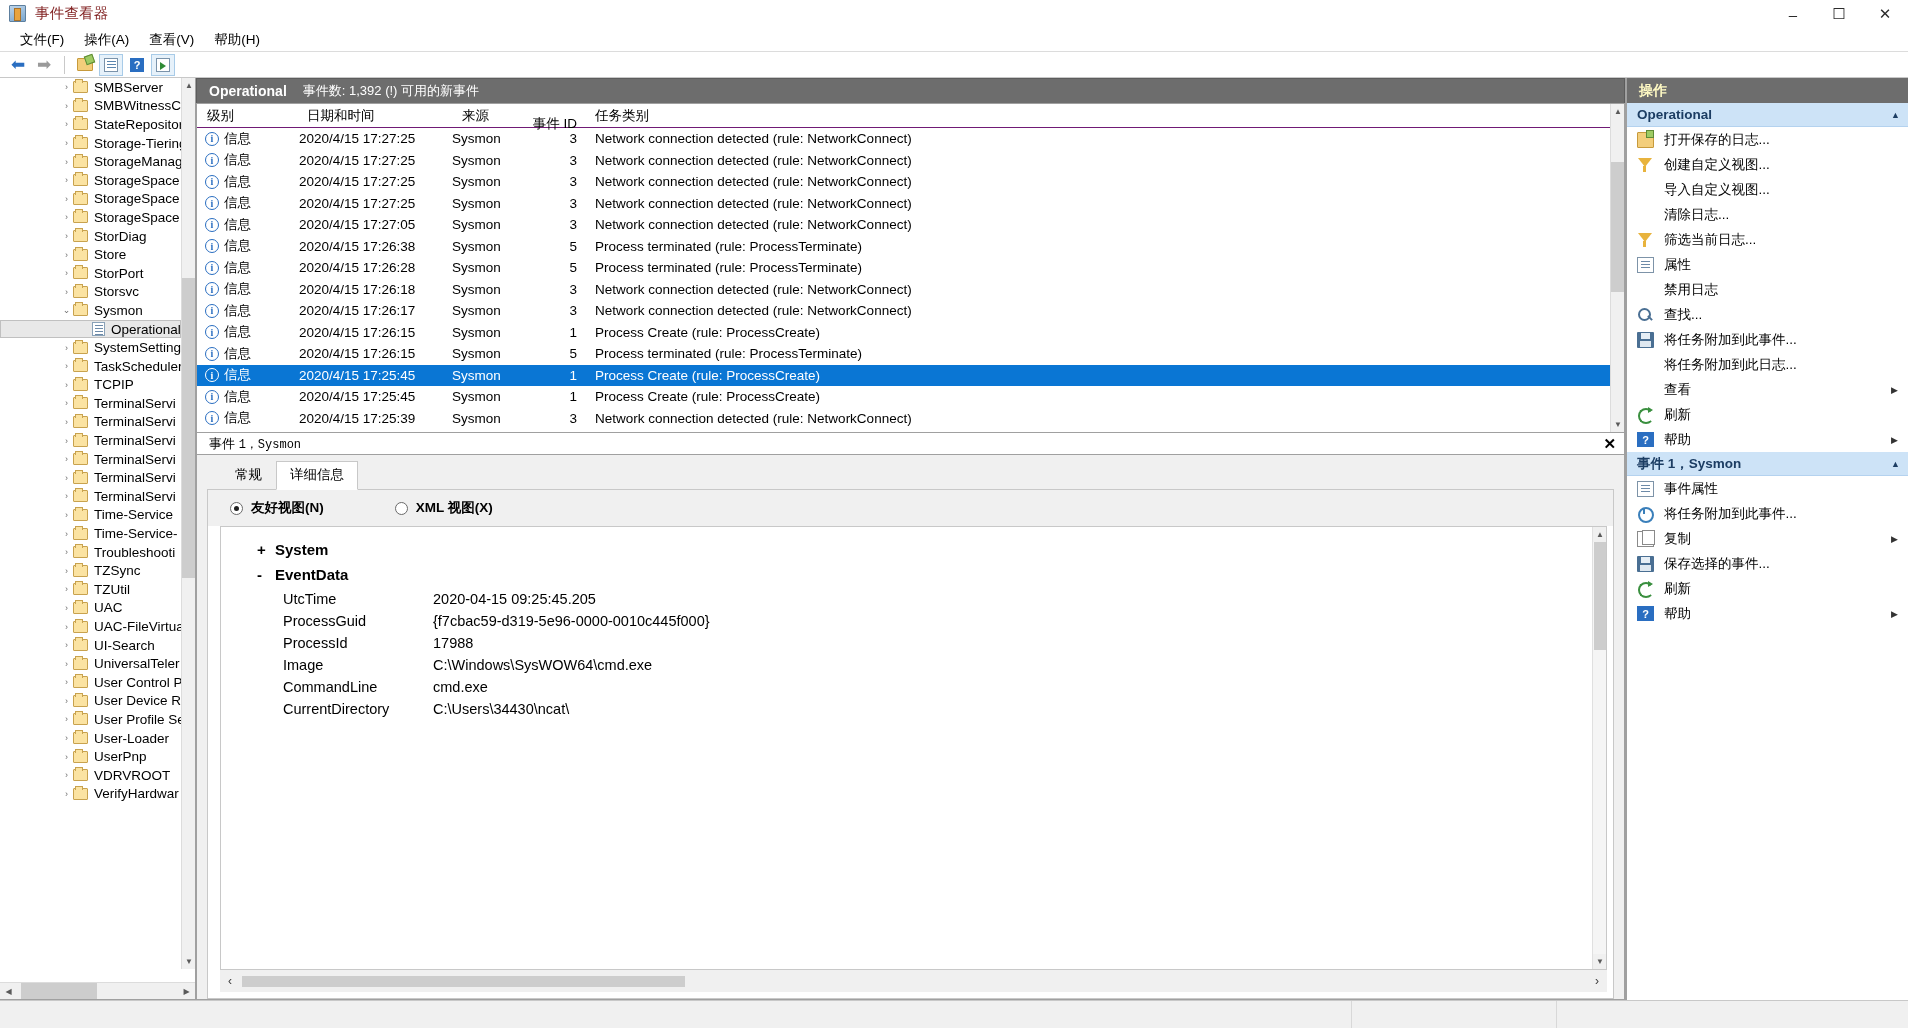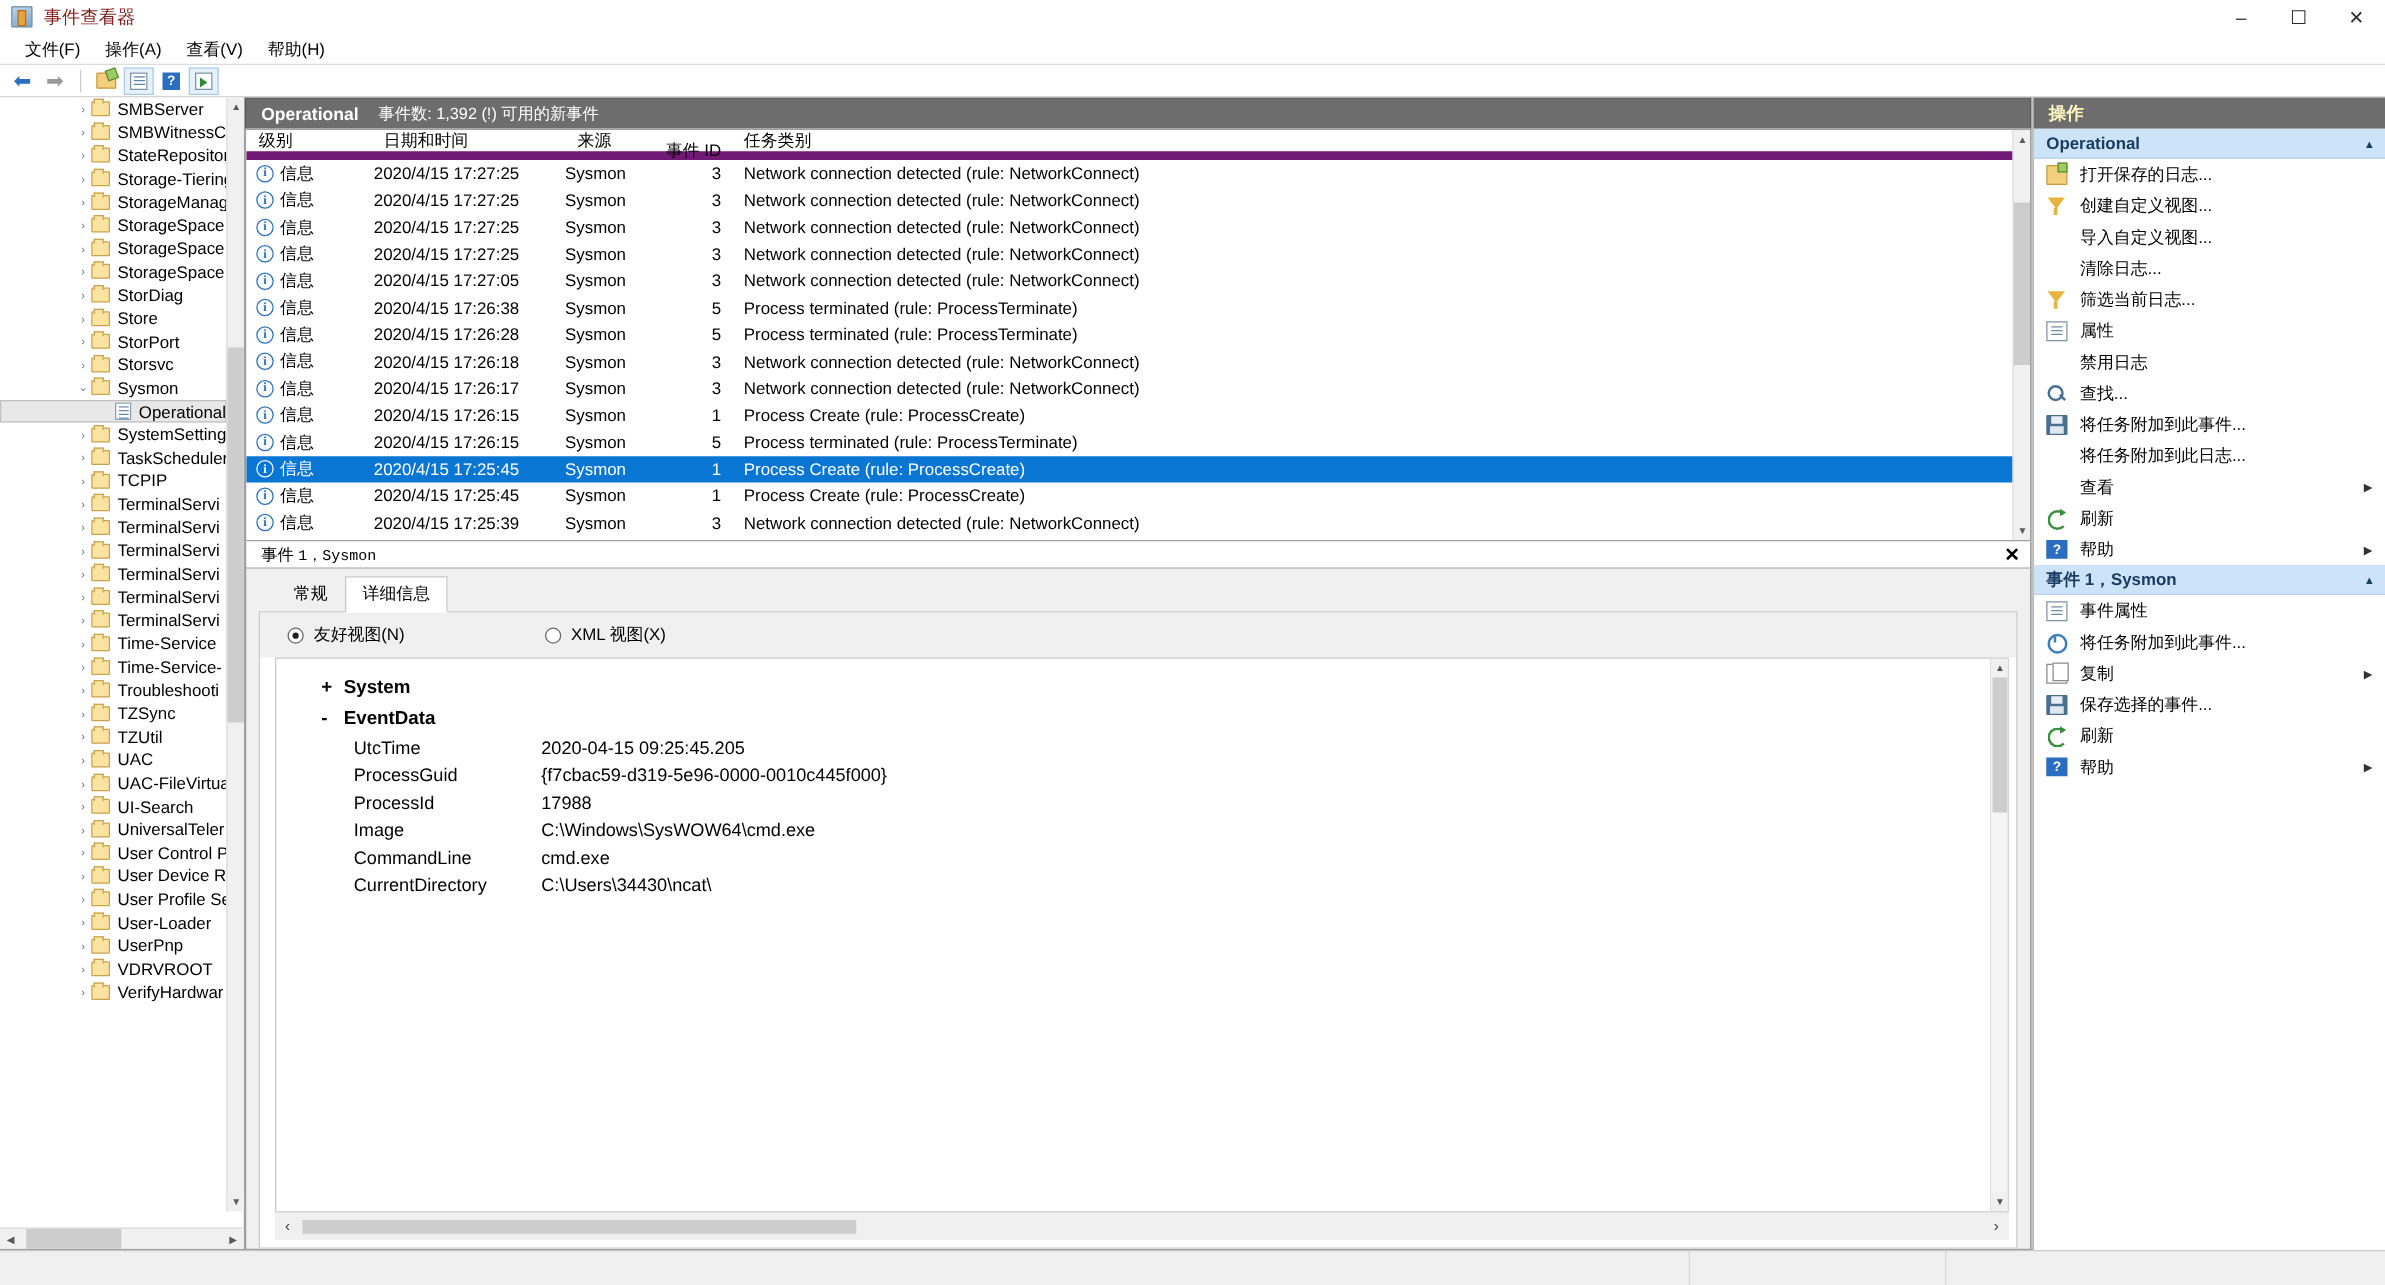--- a/index.html
+++ b/index.html
@@ -92,21 +92,21 @@
   
   #center-pane { flex:1; display:flex; flex-direction:column; border-right:1px solid #a0a0a0; overflow:hidden; }
   #list-header {
     height:25px; background:#6d6d6d; color:#fff; display:flex; align-items:center;
     padding-left:12px; gap:16px; border:1px solid #5c5c5c; border-bottom:none;
   }
   #list-header .lh-title { font-weight:bold; font-size:14px; }
   #list-header .lh-sub { font-size:13px; }
   #list-wrap { height:330px; position:relative; border:1px solid #a0a0a0; background:#fff; overflow:hidden; }
   #cols {
-    display:flex; height:24px; align-items:center; border-bottom:7px solid #701a75;
+    display:flex; height:24px; align-items:center; border-bottom:1px solid #701a75;
     background:#fff; font-size:13.5px; position:relative;
   }
   .col { padding-left:10px; position:relative; height:24px; line-height:24px; }
   .c-level { width:100px; }
   .c-date { width:155px; }
   .c-source { width:75px; }
   .c-eid { width:58px; text-align:right; padding-right:8px; padding-left:0;margin-top:16px; }
   .c-task { width:490px; }
   .c-rest { flex:1; }
   .evrow { display:flex; height:21.5px; align-items:center; font-size:13.5px; }
@@ -133,21 +133,21 @@
   #detail-head .dh-text .mono { font-family:"Liberation Mono", monospace; font-size:12px; }
   #detail-close { font-size:15px; font-weight:bold; cursor:pointer; }
   
   #detail-body { flex:1; border:1px solid #a0a0a0; border-top:none; background:#f0f0f0; padding:8px 10px 0 10px; display:flex; flex-direction:column; overflow:hidden;}
   #tabs { display:flex; align-items:flex-end; height:26px; padding-left:14px; }
   .tab {
     padding:4px 13px 5px 13px; font-size:13.5px; background:#f0f0f0; border:1px solid transparent; border-bottom:none;
   }
   .tab.active { background:#fff; border:1px solid #c8c8c8; border-bottom:1px solid #fff; position:relative; top:1px;}
   #detail-inner { flex:1; background:#fff; border:1px solid #c8c8c8; display:flex; flex-direction:column; overflow:hidden;}
-  #radios { height:36px; display:flex; align-items:center; padding-left:22px; gap:112px; background:#f0f0f0;}
+  #radios { height:36px; display:flex; align-items:center; padding-left:22px; gap:71px; background:#f0f0f0;font-weight:bold;}
   .radio { display:flex; align-items:center; font-size:13.5px; gap:8px; }
   .rdot { width:13px;height:13px;border-radius:50%;border:1px solid #6a6a6a;background:#fff;position:relative;flex:0 0 13px;}
   .rdot.on:after{content:"";position:absolute;left:3px;top:3px;width:5px;height:5px;border-radius:50%;background:#1f1f1f;}
   #xmlarea { flex:1; position:relative; background:#fff; margin:0 6px 0 12px; border:1px solid #c8c8c8; overflow:hidden;}
   #xmlscroll { position:absolute; left:0; top:0; right:14px; bottom:0; padding:14px 0 0 36px; }
   .xnode { font-size:15px; font-weight:bold; margin-bottom:8px; display:flex; }
   .xnode .sign { width:18px; }
   .xfield { display:flex; font-size:14.5px; margin-bottom:6px; padding-left:26px; }
   .xkey { font-weight:normal; width:150px; flex:0 0 150px; }
   .xval { }

